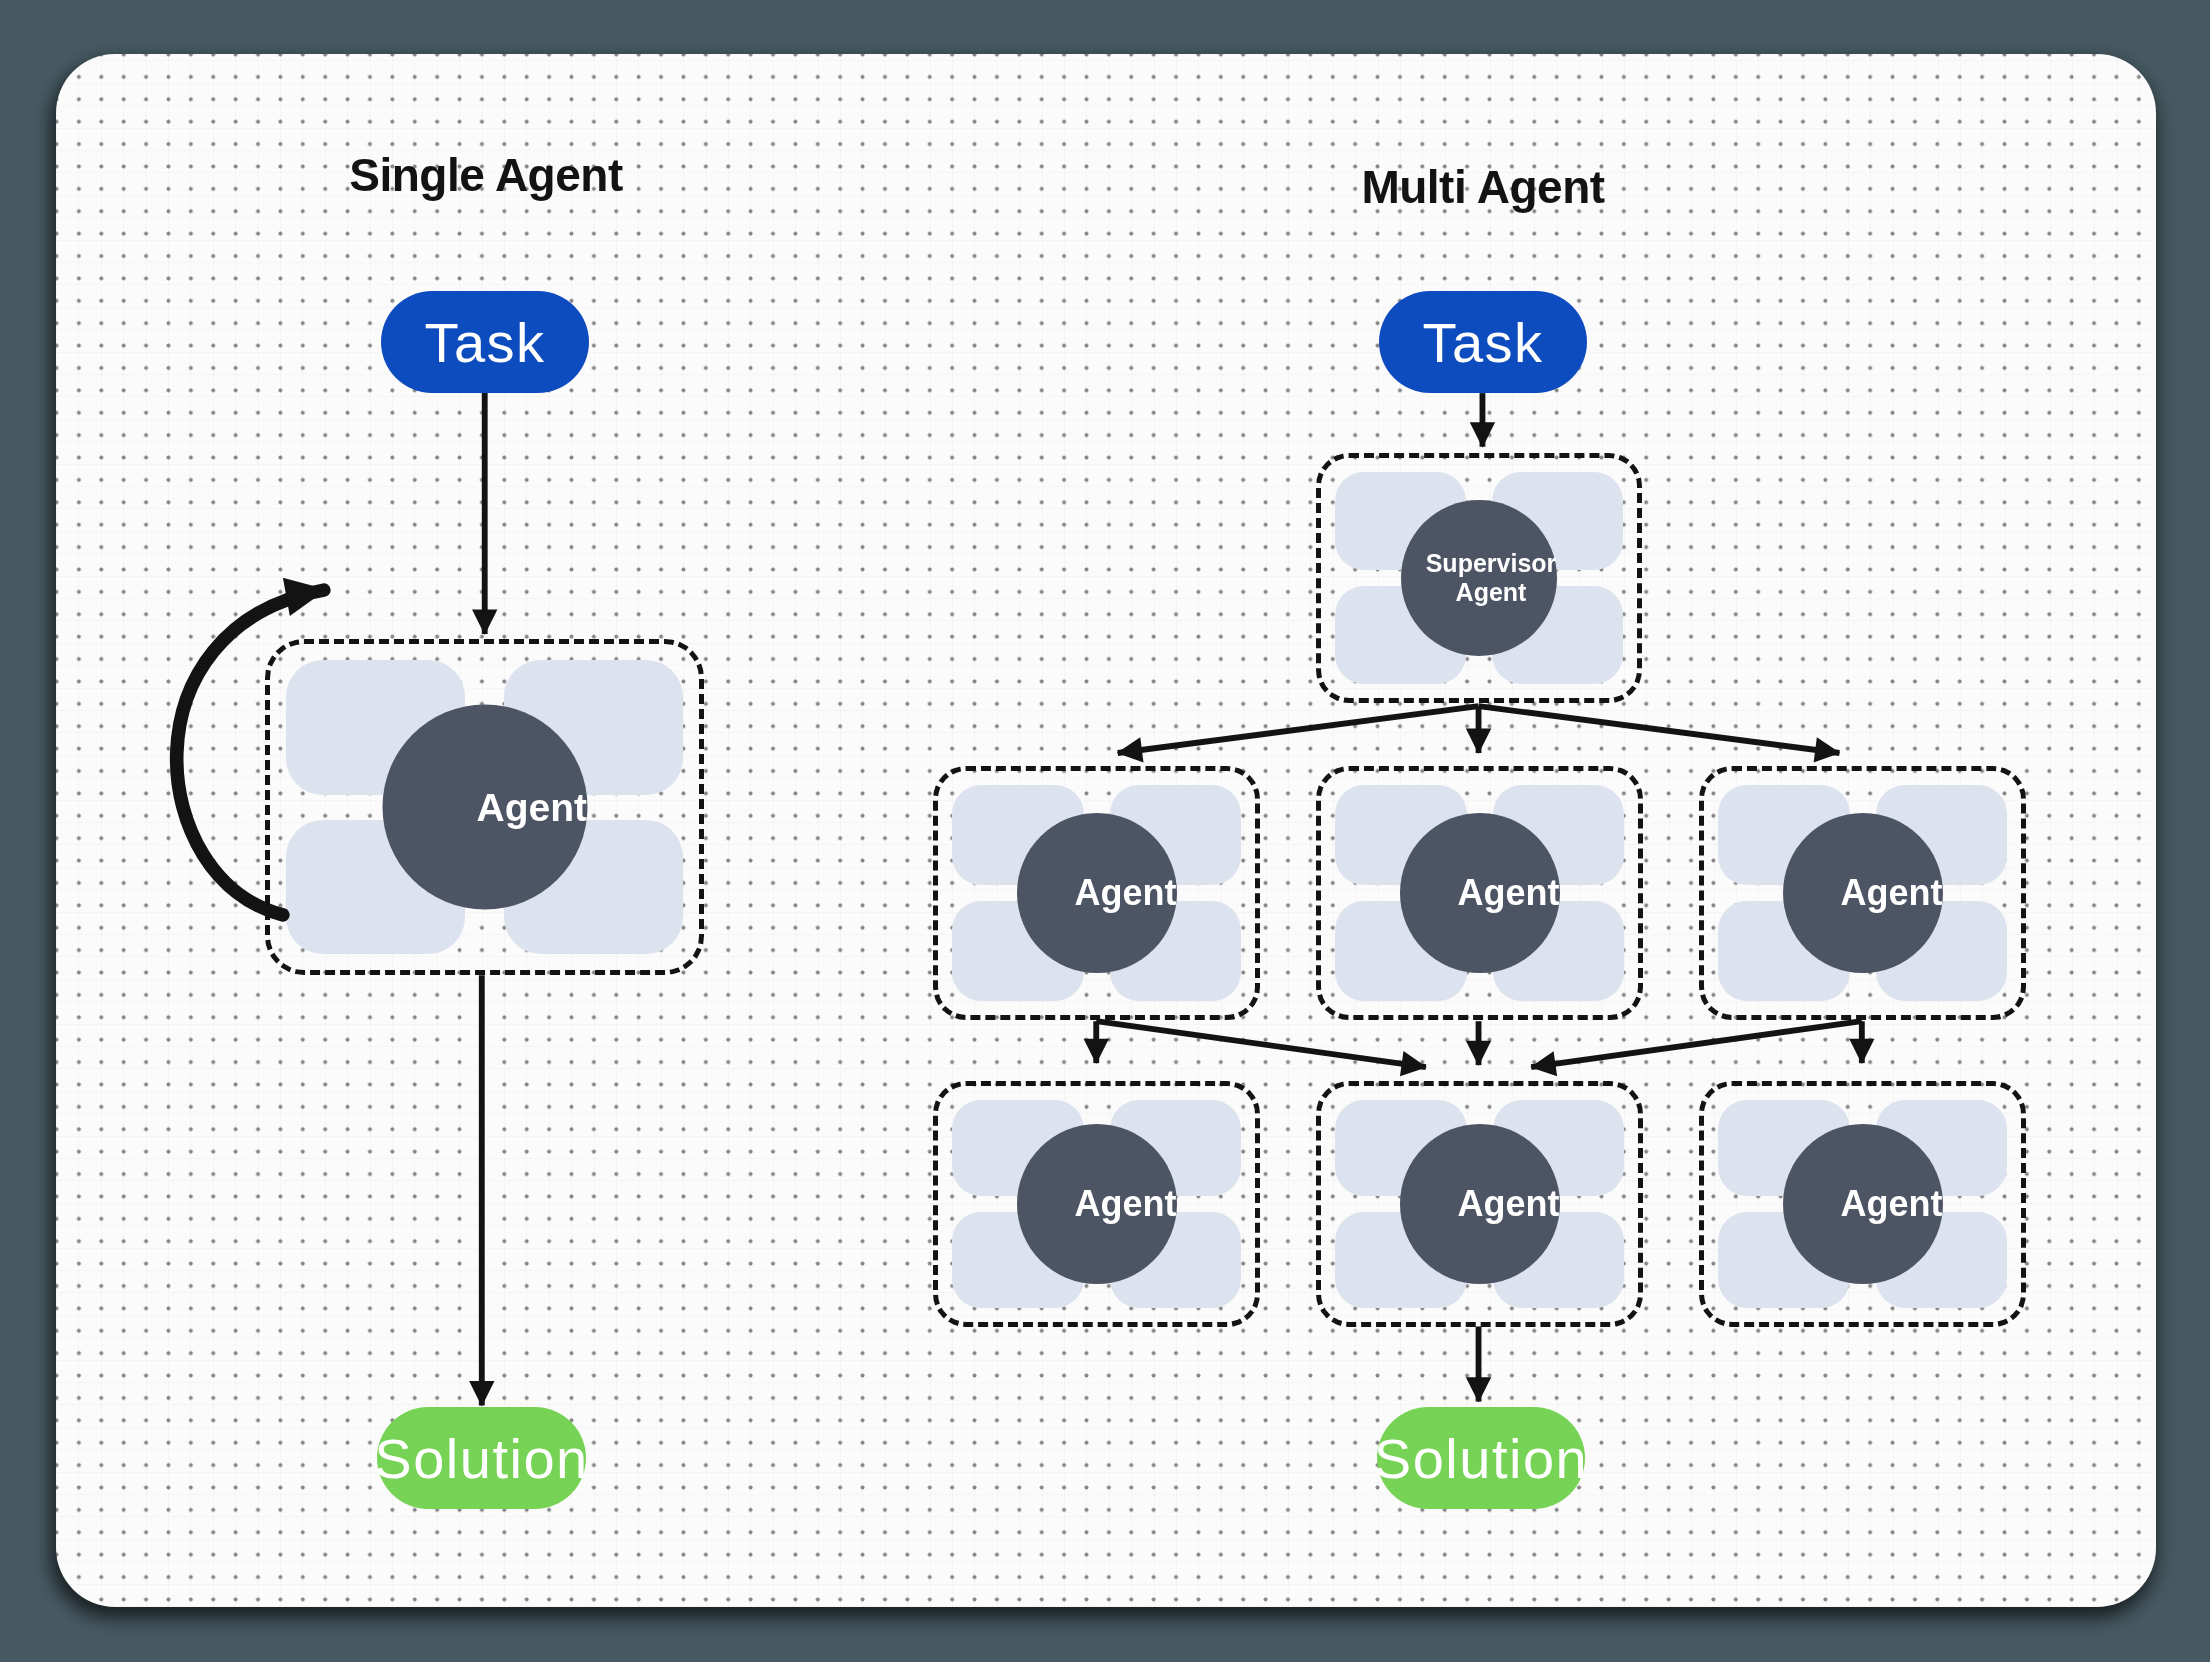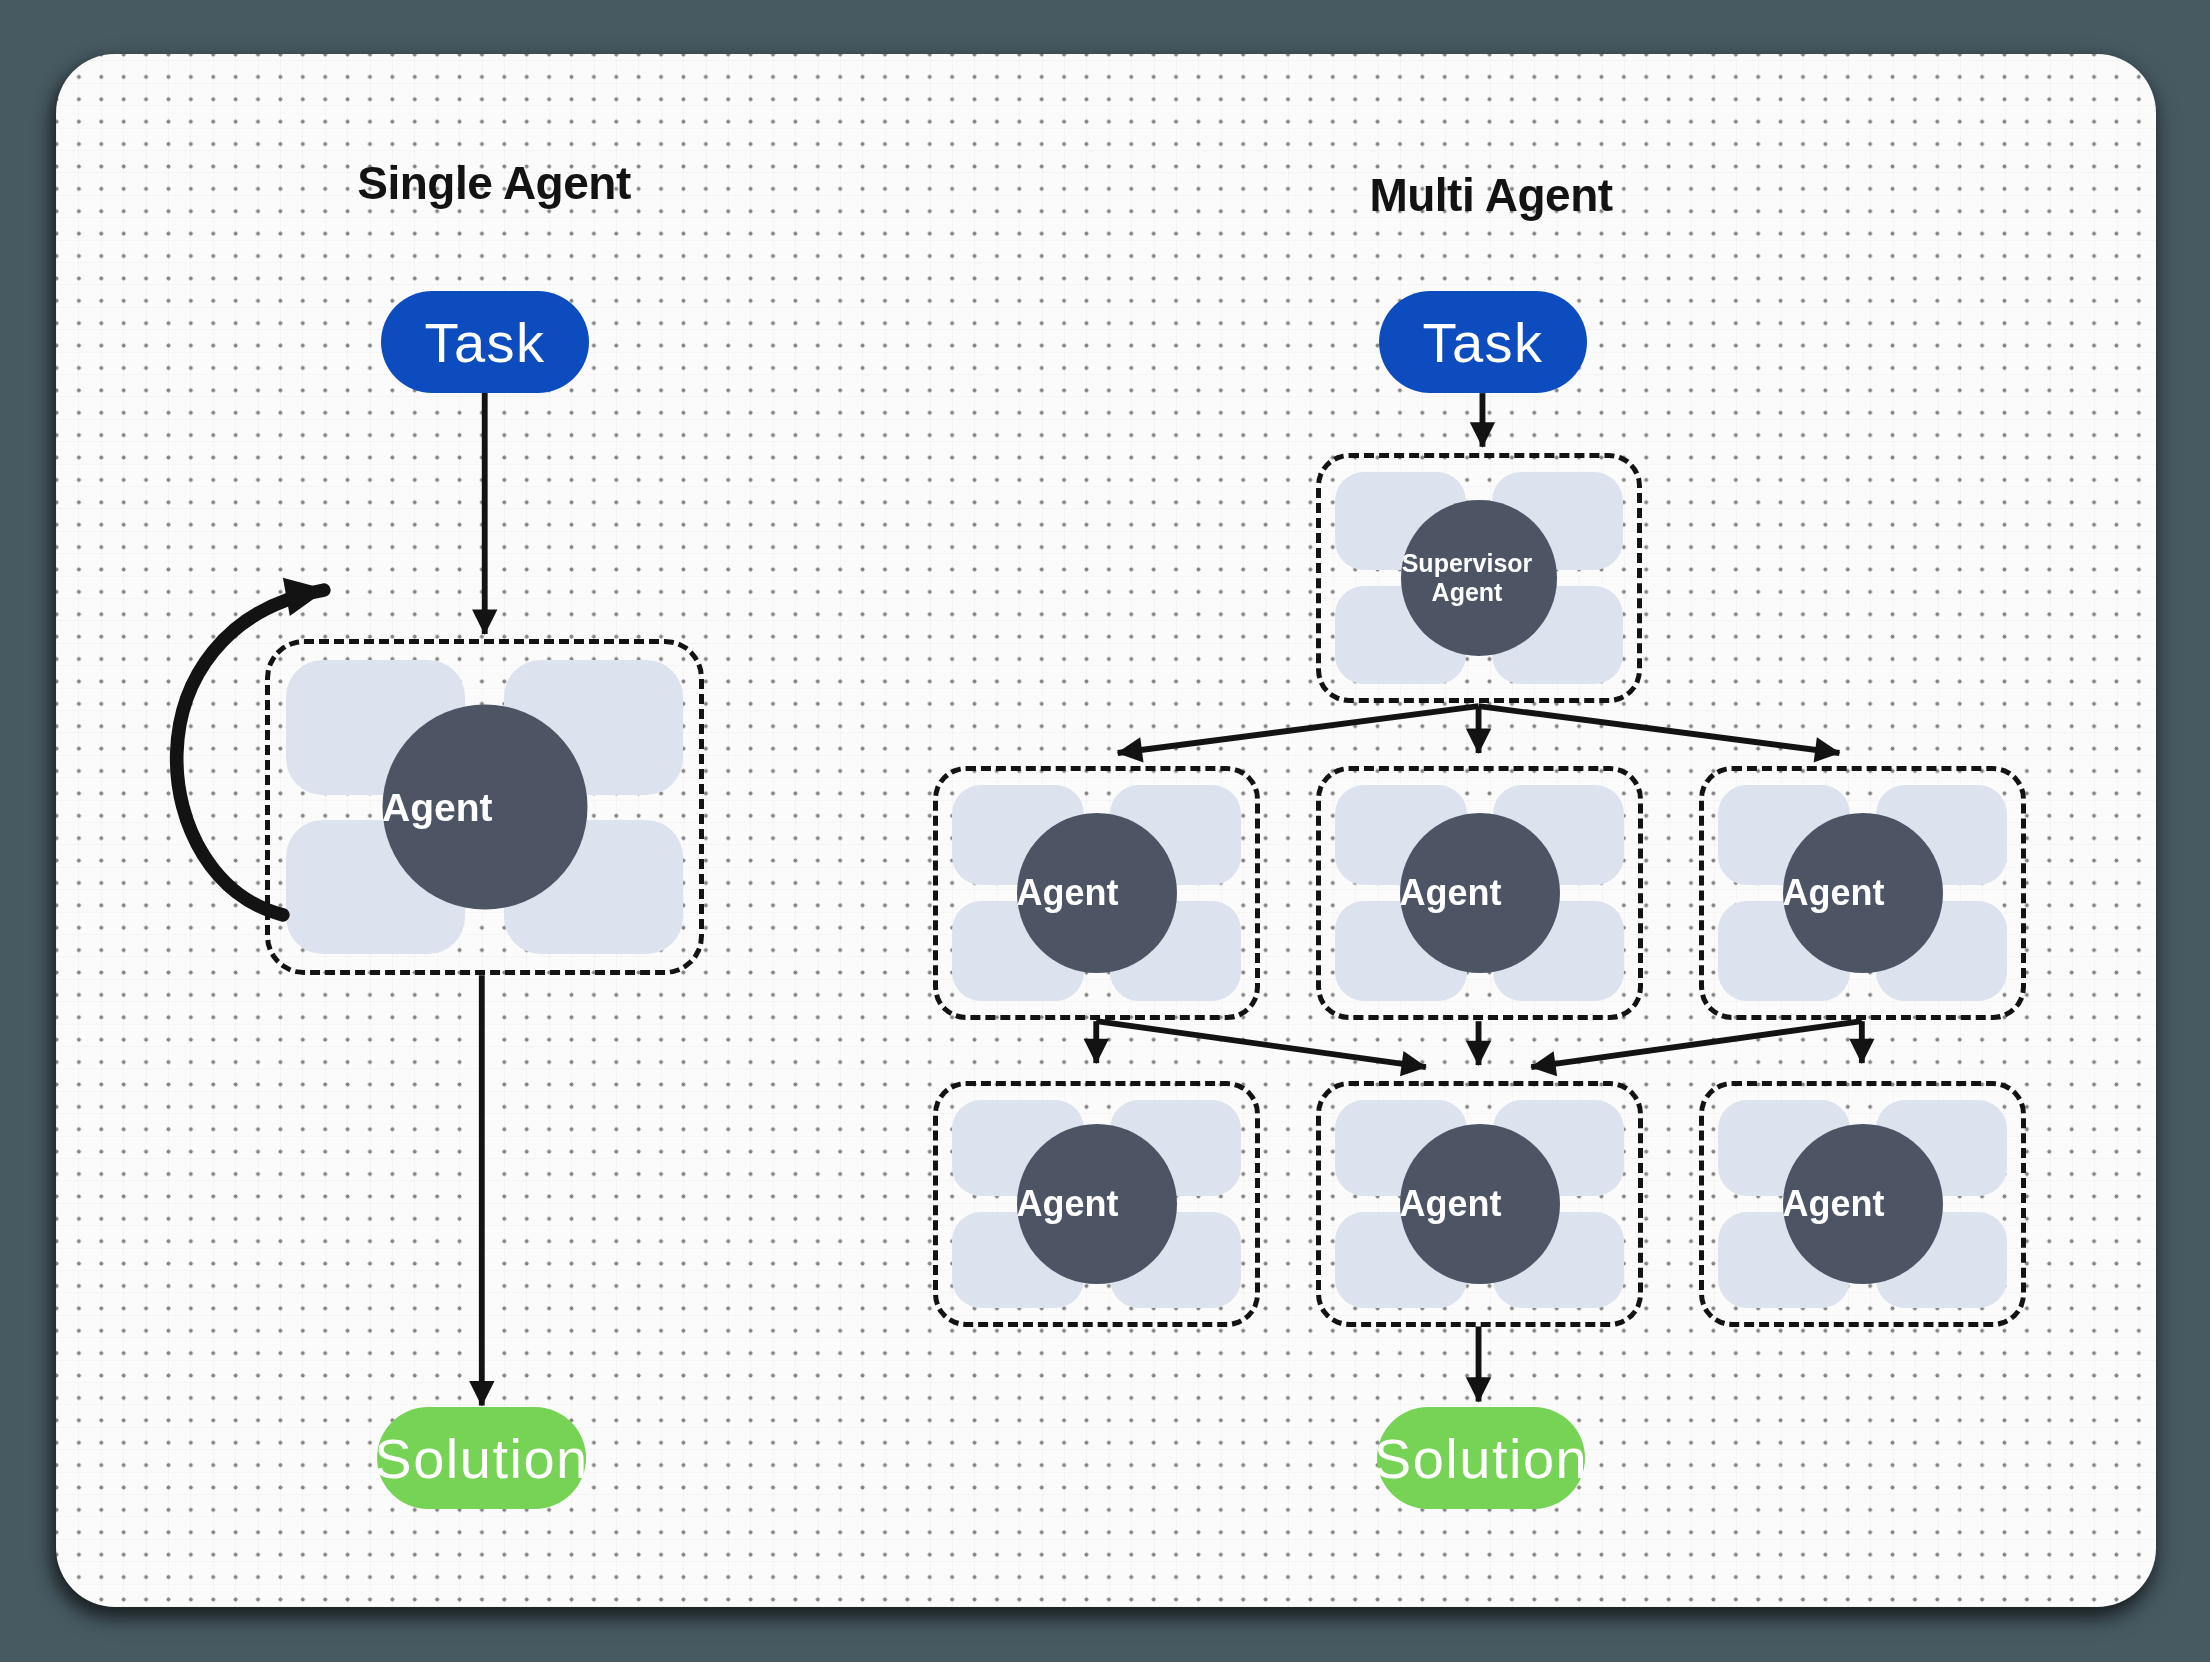--- a/index.html
+++ b/index.html
@@ -17,21 +17,21 @@
       radial-gradient(circle, #858585 1.7px, rgba(133,133,133,0) 2.3px),
       repeating-linear-gradient(0deg, rgba(0,0,0,0.025) 0 1px, transparent 1px 22.4px),
       repeating-linear-gradient(90deg, rgba(0,0,0,0.025) 0 1px, transparent 1px 22.4px);
     background-size:22.4px 22.4px, auto, auto;
     background-position:11.7px 11.7px, 0 0, 0 0;
     border-radius:59px;
     box-shadow:-4.9px 8.8px 15.6px rgba(0,0,0,0.45), 0 9.8px 25px rgba(0,0,0,0.40);
   }
   .title{
     position:absolute;transform:translateX(-50%);
-    margin:8px;font-size:46px;font-weight:800;letter-spacing:-0.5px;
+    margin:0;font-size:46px;font-weight:800;letter-spacing:-0.5px;
     color:#131313;white-space:nowrap;
   }
   .pill{
     position:absolute;display:flex;align-items:center;justify-content:center;
     border-radius:974px;color:#ffffff;font-size:56px;font-weight:400;
     letter-spacing:1.5px;
   }
   .pill.blue{background:var(--task_blue,#0d4cbe);}
   .pill.green{background:var(--solution_green,#77d355);}
   .abox{
@@ -40,21 +40,21 @@
     display:grid;grid-template-columns:1fr 1fr;grid-template-rows:1fr 1fr;
   }
   .abox.big{border-radius:39px;padding:15.6px;column-gap:39px;row-gap:25px;}
   .abox.small{border-radius:33px;padding:13.7px;column-gap:26px;row-gap:15.6px;}
   .chip{background:var(--chip_light,#dce3ee);}
   .abox.big  .chip{border-radius:37px;}
   .abox.small .chip{border-radius:29px;}
   .acircle{
     position:absolute;left:50%;top:50%;transform:translate(-50%,-50%);
     background:var(--agent_dark,#4d5464);border-radius:50%;
-    display:flex;align-items:center;justify-content:flex-start;text-align:center;
+    display:flex;align-items:center;justify-content:flex-end;text-align:center;
     color:#ffffff;font-weight:700;
   }
   .acircle.c210{width:205px;height:205px;font-size:39px;}
   .acircle.c164{width:160px;height:160px;font-size:36px;}
   .acircle.c160{width:156px;height:156px;font-size:25px;line-height:1.15;}
   .acircle.c160 span{display:block;width:132px;}
   .arrows{position:absolute;inset:0;pointer-events:none;}
 </style>
 </head>
 <body>

